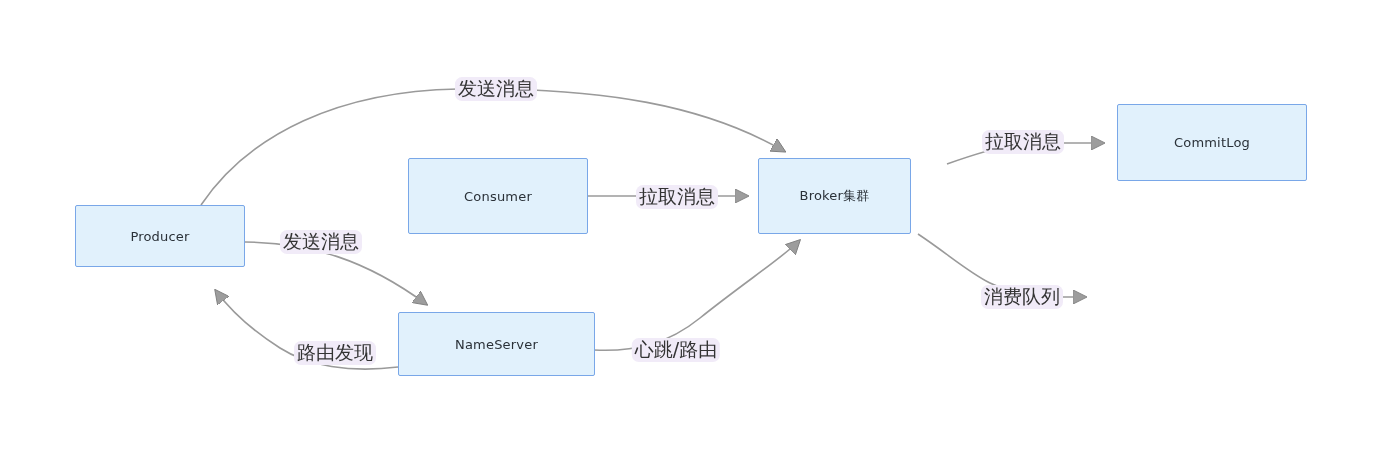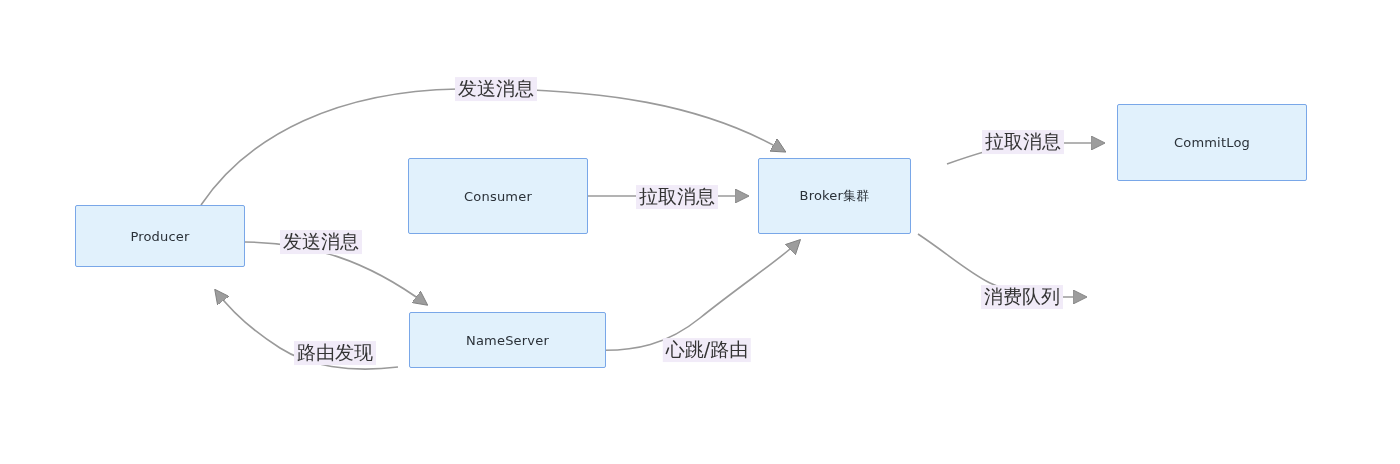--- a/index.html
+++ b/index.html
@@ -53,20 +53,21 @@
   }
   .edge-label{
     position:absolute;
     transform:translate(-50%,-50%);
     background:var(--edge-label-bg);
     color:var(--edge-label-text);
     font-size:19px;
     line-height:1.15;
     padding:1px 3px;
     white-space:nowrap;
+    border-radius:7px;
   }
 </style>
 </head>
 <body>
 
 <div class="canvas">
 
   <svg class="edges" viewBox="0 0 1400 464" xmlns="http://www.w3.org/2000/svg">
     <defs>
       <marker id="arrowhead" viewBox="0 0 10 10" refX="8.5" refY="5" markerWidth="9" markerHeight="9" orient="auto-start-reverse">
@@ -83,40 +84,40 @@
   </svg>
 
   <div class="node" style="left:75px;top:205px;width:170px;height:62px;">
     <span>Producer</span>
   </div>
 
   <div class="node" style="left:408px;top:158px;width:180px;height:76px;">
     <span>Consumer</span>
   </div>
 
-  <div class="node" style="left:398px;top:312px;width:197px;height:56px;margin-left:11px;">
+  <div class="node" style="left:398px;top:312px;width:197px;height:64px;">
     <span>NameServer</span>
   </div>
 
   <div class="node" style="left:758px;top:158px;width:153px;height:76px;">
     <span>Broker集群</span>
   </div>
 
   <div class="node" style="left:1117px;top:104px;width:190px;height:77px;">
     <span>CommitLog</span>
   </div>
 
 
   <div class="edge-label" style="left:496px;top:89px;">发送消息</div>
 
   <div class="edge-label" style="left:321px;top:242px;">发送消息</div>
 
   <div class="edge-label" style="left:677px;top:197px;">拉取消息</div>
 
   <div class="edge-label" style="left:292px;top:353px;margin-left:43px;">路由发现</div>
 
-  <div class="edge-label" style="left:676px;top:350px;margin-left:31px;">心跳/路由</div>
+  <div class="edge-label" style="left:676px;top:350px;">心跳/路由</div>
 
   <div class="edge-label" style="left:1023px;top:142px;">拉取消息</div>
 
   <div class="edge-label" style="left:1022px;top:297px;">消费队列</div>
 
 </div>
 
 </body></html>

